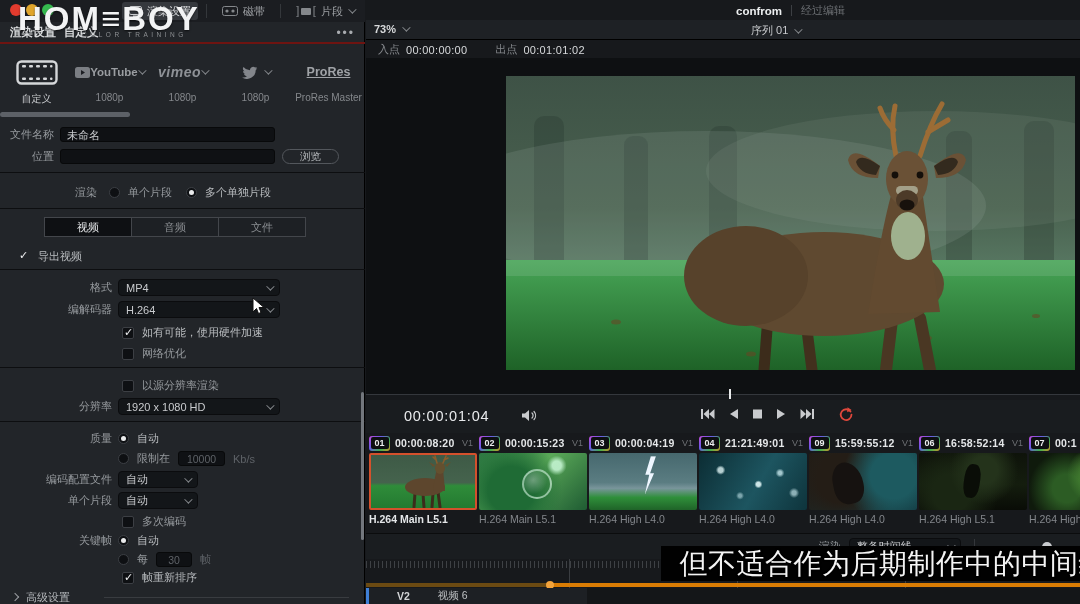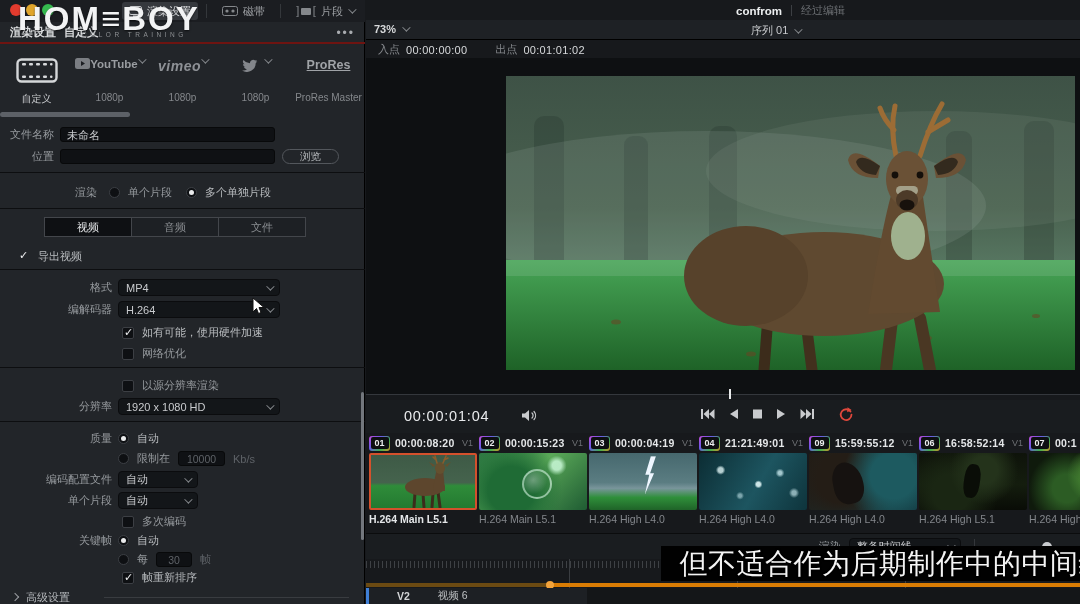--- a/index.html
+++ b/index.html
@@ -21,21 +21,21 @@
   .tb-btn.active { background:#35383d; color:#d7d9db; }
   .tb-sep { width:1px; height:14px; background:#34373b; margin:0 8px; }
   .lp-head { position:absolute; left:0; top:24px; width:365px; height:17px; display:flex; align-items:center; padding:0 10px; }
   .lp-title { font-weight:bold; color:#d9dbdd; font-size:11.5px; }
   .lp-sub { margin-left:8px; font-weight:bold; color:#d9dbdd; font-size:11.5px; }
   .lp-dots { margin-left:auto; color:#a8abaf; letter-spacing:2px; font-size:12px; }
   .red-line { position:absolute; left:0; top:42px; width:365px; height:2px; background:#6e1411; }
 
   .presets { position:absolute; left:0; top:50px; width:365px; height:60px; display:flex; }
   .preset { flex:1; display:flex; flex-direction:column; align-items:center; justify-content:flex-start; padding-top:8px; gap:6px; }
-  .preset .icon-zone { height:28px; display:flex; align-items:flex-start; }
+  .preset .icon-zone { height:28px; display:flex; align-items:center; }
   .preset .plabel { font-size:10px; color:#85888c; }
   .preset .plabel.bright { color:#c9cbce; }
   .pname { font-size:11.5px; font-weight:bold; color:#9a9da1; }
   .vimeo-word { font-size:14px; font-weight:bold; font-style:italic; color:#8e9196; letter-spacing:.5px; }
   .prores-word { font-size:12.5px; font-weight:bold; color:#a0a3a7;text-decoration:underline; }
   .chev { width:6px; height:6px; border-right:1.5px solid #85888c; border-bottom:1.5px solid #85888c; transform:rotate(45deg) translateY(-2px); display:inline-block; }
   .hscroll { position:absolute; left:0; top:112px; width:130px; height:5px; border-radius:2.5px; background:#5d6167; }
 
   .frow { position:absolute; left:0; width:365px; height:17px; display:flex; align-items:center; }
   .flabel { width:60px; text-align:right; padding-right:6px; color:#969a9e; font-size:11px; white-space:nowrap; }

